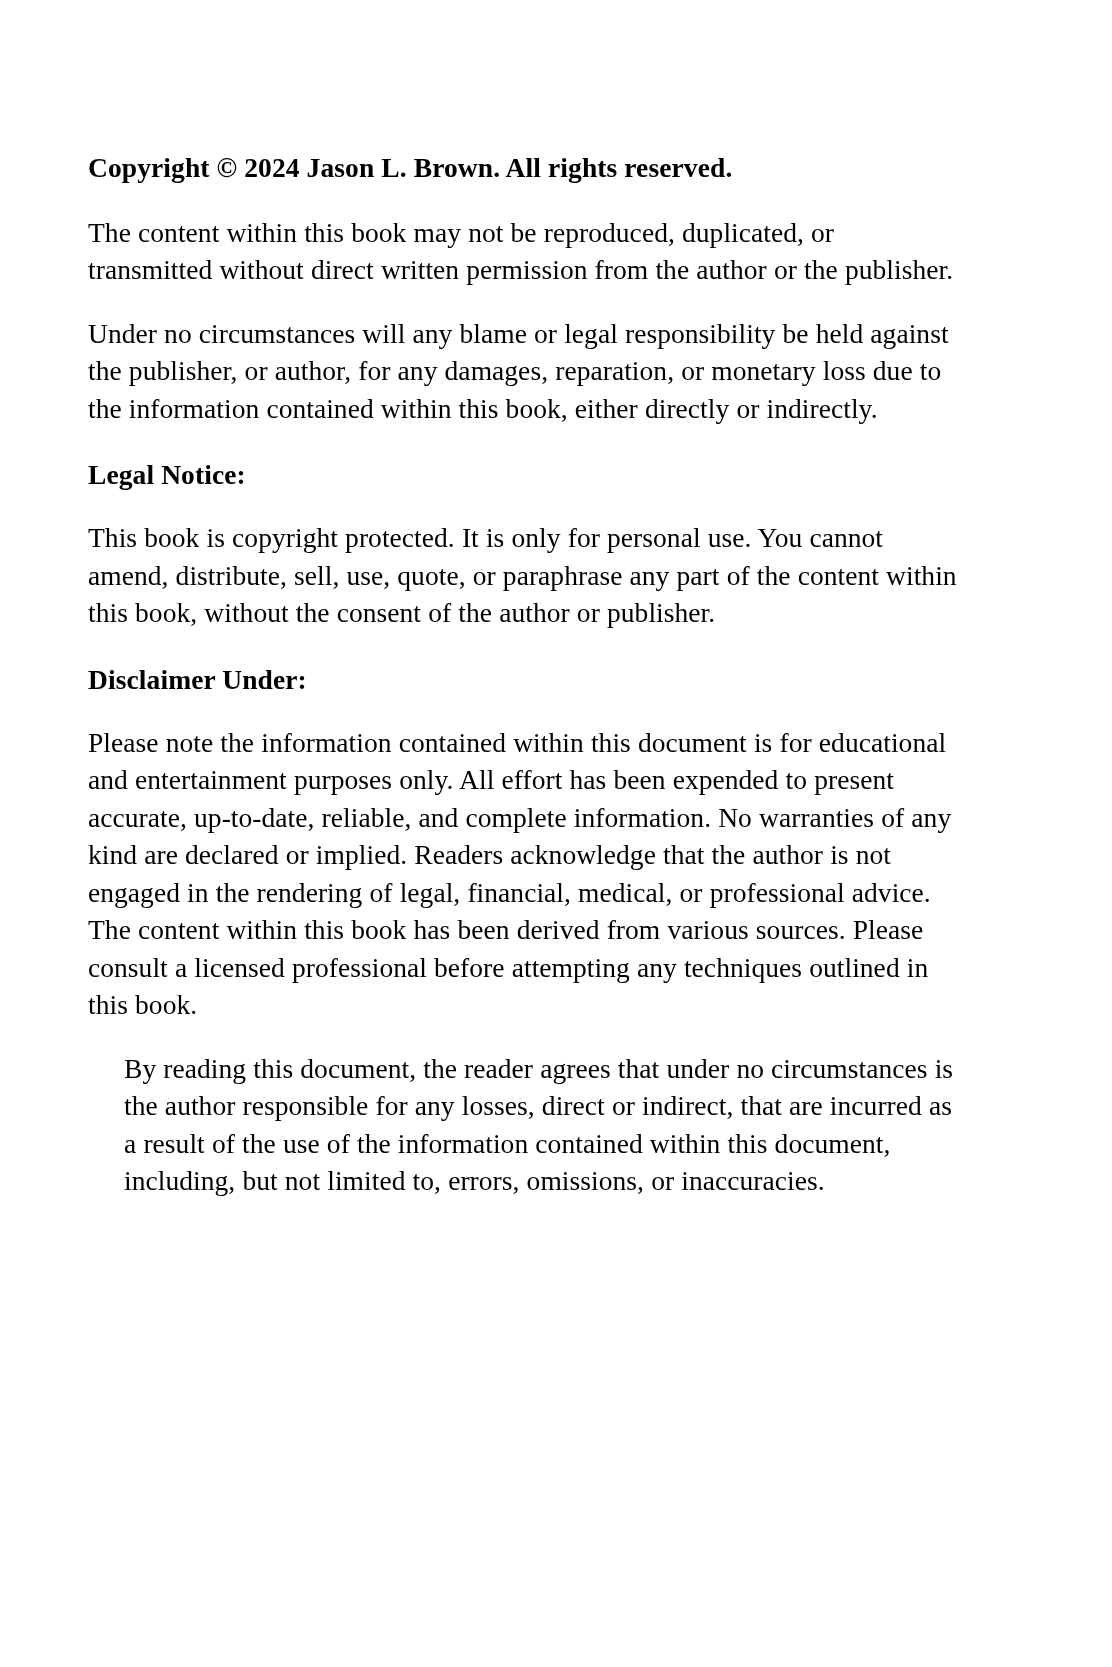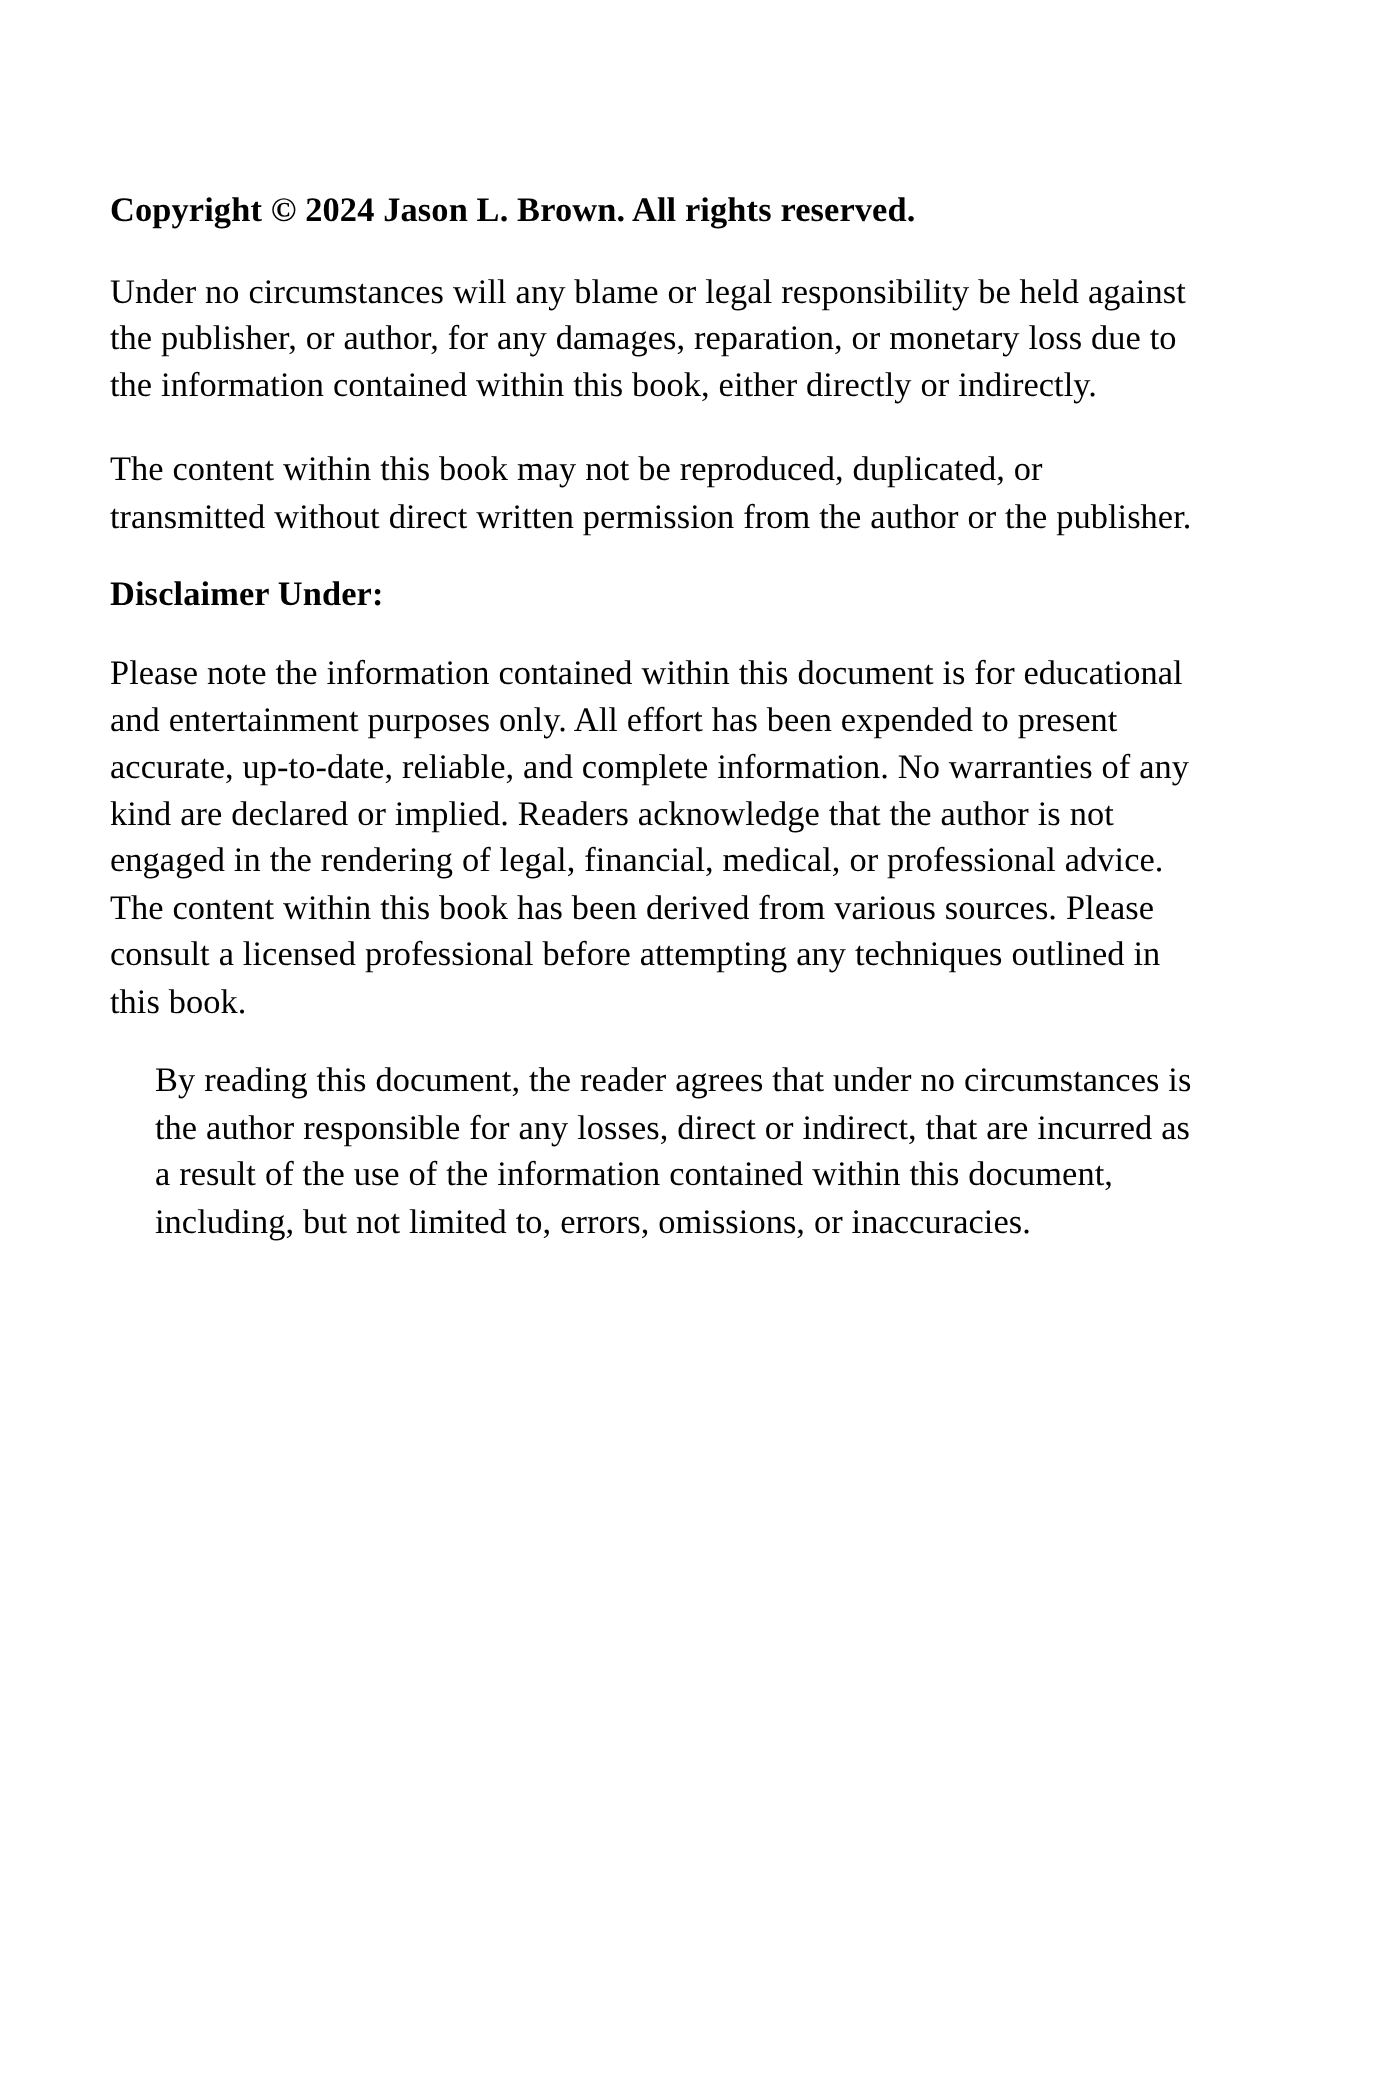--- a/index.html
+++ b/index.html
@@ -53,25 +53,27 @@
   }
 </style>
 </head>
 <body>
 
 <div class="page">
   <div class="content">
 
     <p class="heading first">Copyright © 2024 Jason L. Brown. All rights reserved.</p>
 
+    <p class="para">The content within this book may not be reproduced, duplicated, or transmitted without direct written permission from the author or the publisher.</p>
+
     <p class="para block-gap">Under no circumstances will any blame or legal responsibility be held against the publisher, or author, for any damages, reparation, or monetary loss due to the information contained within this book, either directly or indirectly.</p>
 
-    <p class="para">The content within this book may not be reproduced, duplicated, or transmitted without direct written permission from the author or the publisher.</p>
+    <p class="heading">Legal Notice:</p>
 
-
+    <p class="para block-gap">This book is copyright protected. It is only for personal use. You cannot amend, distribute, sell, use, quote, or paraphrase any part of the content within this book, without the consent of the author or publisher.</p>
 
     <p class="heading">Disclaimer Under:</p>
 
     <p class="para">Please note the information contained within this document is for educational and entertainment purposes only. All effort has been expended to present accurate, up-to-date, reliable, and complete information. No warranties of any kind are declared or implied. Readers acknowledge that the author is not engaged in the rendering of legal, financial, medical, or professional advice. The content within this book has been derived from various sources. Please consult a licensed professional before attempting any techniques outlined in this book.</p>
 
     <p class="para">By reading this document, the reader agrees that under no circumstances is the author responsible for any losses, direct or indirect, that are incurred as a result of the use of the information contained within this document, including, but not limited to, errors, omissions, or inaccuracies.</p>
 
   </div>
 </div>
 

